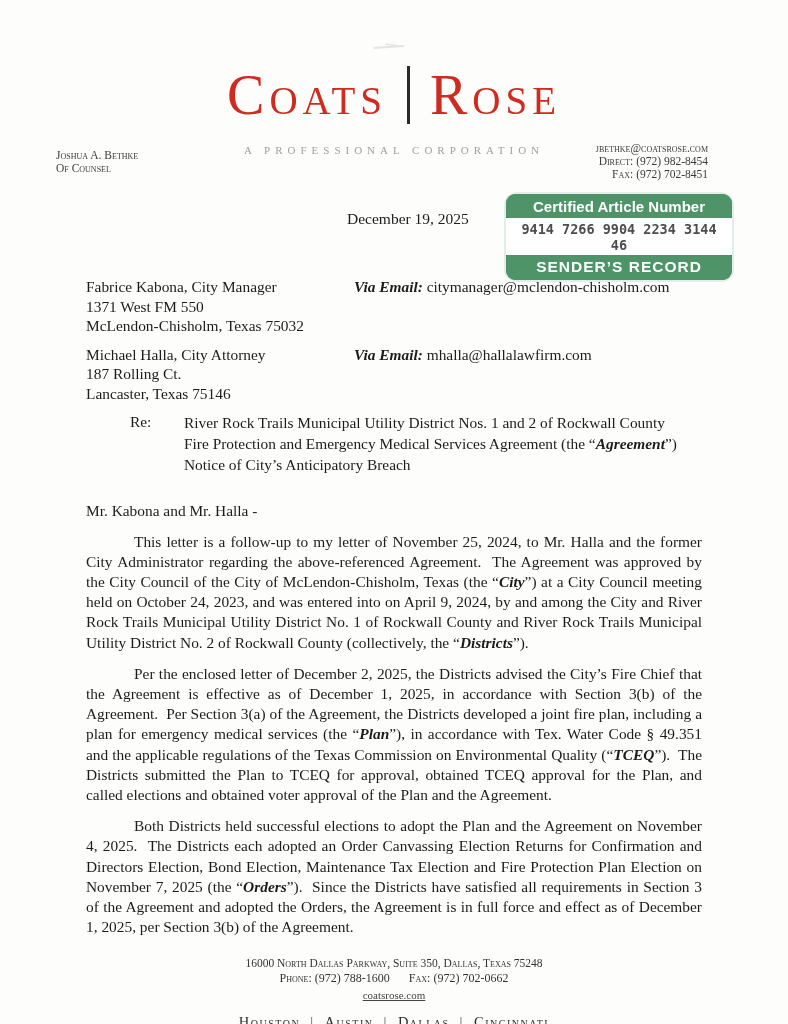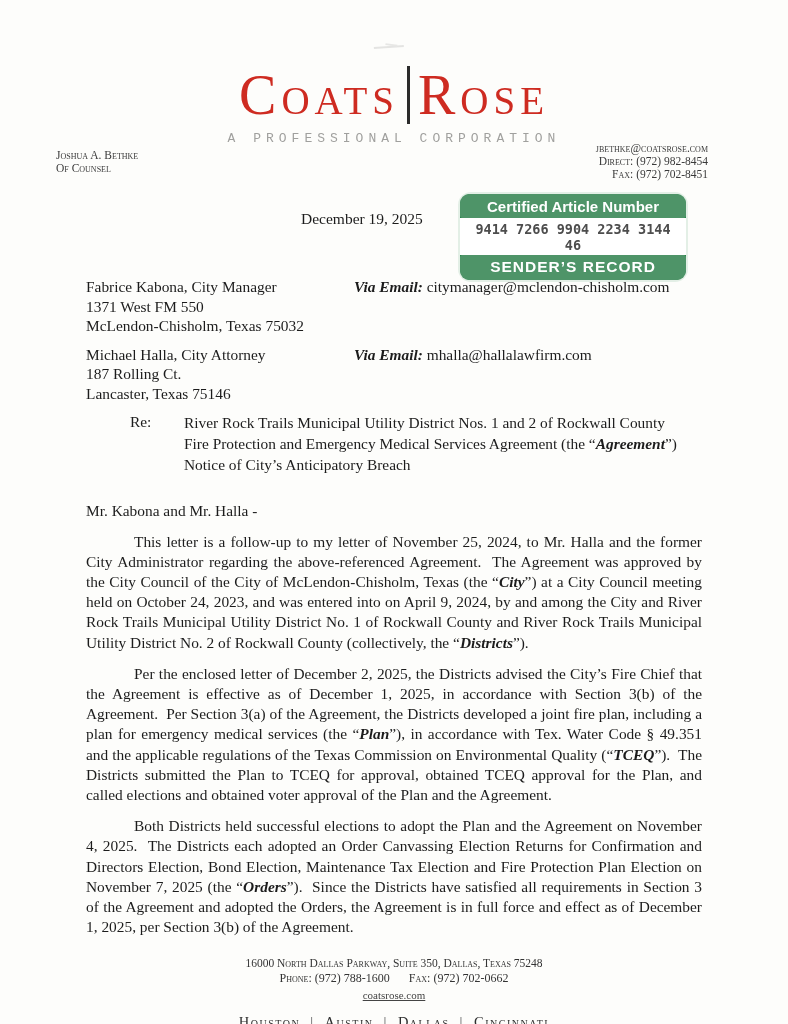--- a/index.html
+++ b/index.html
@@ -7,31 +7,31 @@
     width:788px;height:1024px;background:#fdfdfb;position:relative;
     margin:0 auto;overflow:hidden;
     font-family:"Liberation Serif",serif;color:#1c1c1c;
     box-shadow:0 0 6px rgba(0,0,0,.2);
   }
   
   .letterhead{position:relative;height:192px;}
   .scan-artifact{position:absolute;top:36px;left:368px;width:46px;height:20px;opacity:.18;}
   .scan-artifact:before{content:"";position:absolute;left:6px;top:10px;width:30px;height:5px;border-top:2px solid #777;transform:rotate(-4deg);}
   .scan-artifact:after{content:"";position:absolute;left:18px;top:0;width:12px;height:8px;border-bottom:2px solid #888;transform:rotate(8deg);}
-  .logo{position:absolute;top:66px;left:0;right:0;display:flex;justify-content:center;align-items:center;gap:8px;}
+  .logo{position:absolute;top:66px;left:0;right:0;display:flex;justify-content:center;align-items:center;gap:20px;}
   .logo-word{font-variant:small-caps;font-size:56px;line-height:56px;letter-spacing:5px;color:#ce2b21;font-weight:400;}
   .logo-divider{width:3px;height:58px;background:#2b2b2b;}
-  .tagline{position:absolute;top:131px;left:0;right:0;text-align:center;
-    font-size:13px;letter-spacing:5px;color:#a0a09e;font-family:Liberation Mono, monospace;}
+  .tagline{position:absolute;top:144px;left:0;right:0;text-align:center;
+    font-size:11px;letter-spacing:5px;color:#a0a09e;}
   .attorney-block{position:absolute;left:56px;top:149px;font-variant:small-caps;
     font-size:11.5px;line-height:13px;color:#3a3a3a;}
   .contact-block{position:absolute;right:80px;top:142px;text-align:right;
     font-variant:small-caps;font-size:11.5px;line-height:13px;color:#3a3a3a;margin-left:11px;}
   
-  .date-row{position:relative;height:85px;margin:0 62px;}
+  .date-row{position:relative;height:85px;margin:0 108px;}
   .date{position:absolute;left:239px;top:18px;font-size:15.5px;}
   .sticker{position:absolute;left:398px;top:2px;width:226px;border-radius:11px;
     box-shadow:0 0 0 2px #e3efe6;background:#15803d;font-family:"Liberation Sans",sans-serif;}
   .sticker-bar{background:#4e9468;color:#fff;text-align:center;font-weight:bold;}
   .sticker-bar.top{border-radius:9px 9px 2px 2px;font-size:15px;padding:4px 0 3px;}
   .sticker-bar.bottom{border-radius:2px 2px 9px 9px;font-size:15.5px;letter-spacing:1px;padding:3px 0 4px;}
   .sticker-number{background:#fff;text-align:center;padding:3px 12px 2px;
     font-family:"DejaVu Sans Mono",monospace;font-weight:bold;font-size:13.5px;color:#4d4d4d;}
   
   .content{margin:0 86px;width:616px;font-size:15.4px;line-height:19.5px;}

